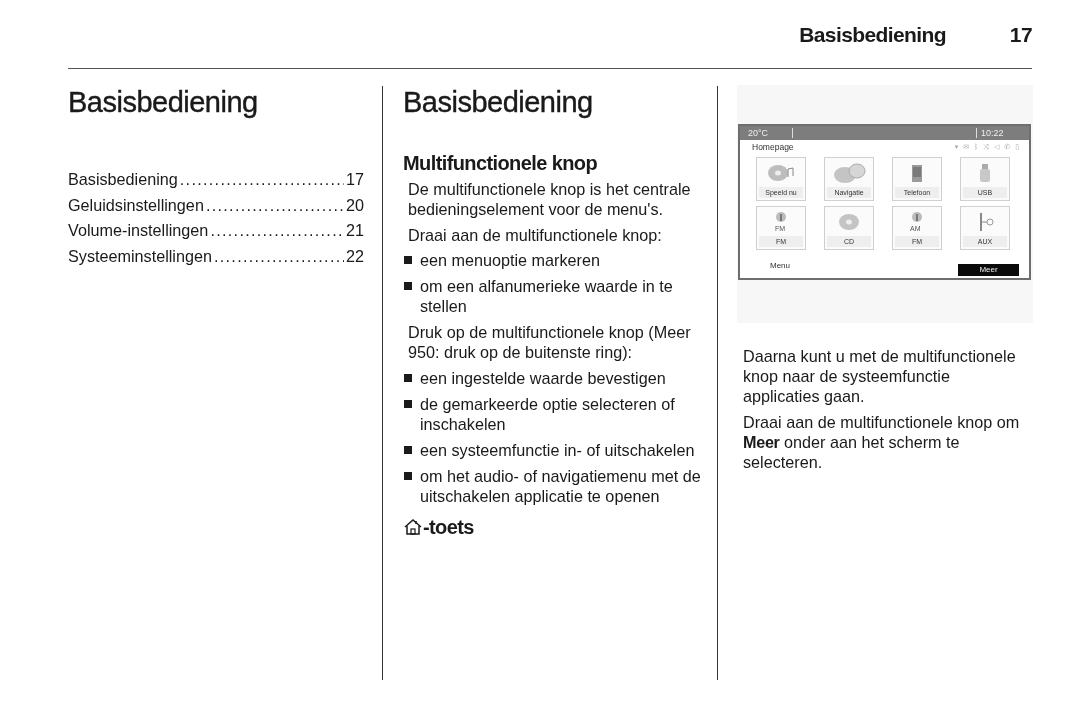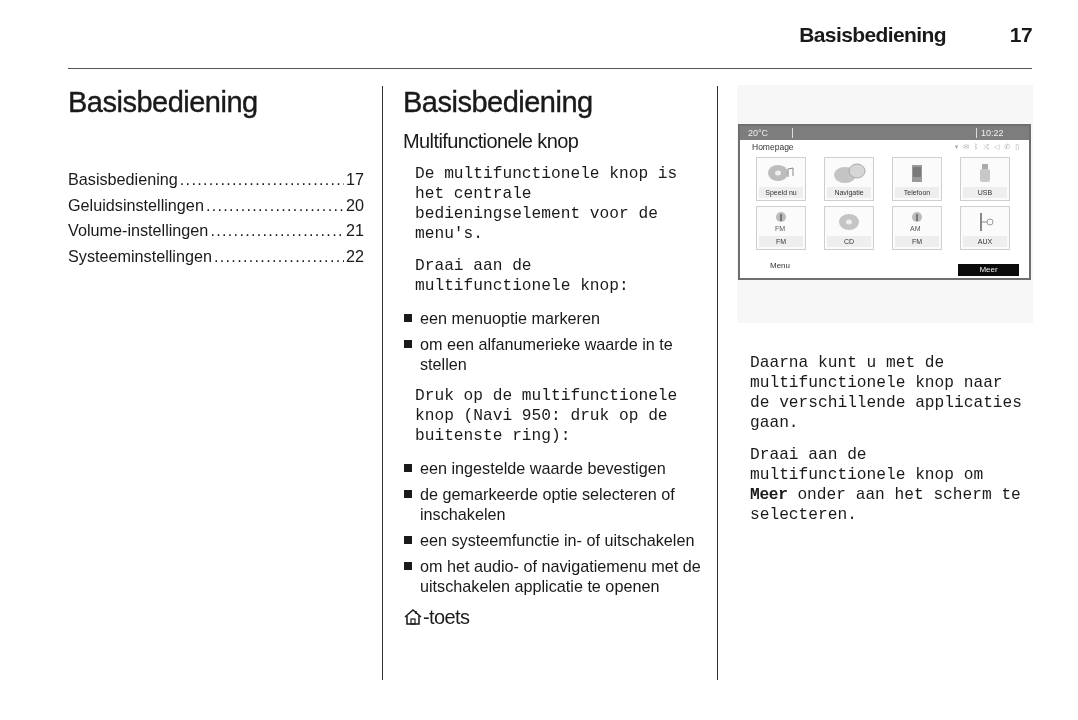--- a/index.html
+++ b/index.html
@@ -26,22 +26,22 @@
   h1.sec-title {
     font-size: 29px; font-weight: normal; margin: 0; letter-spacing: -0.5px;
     line-height: 36px; -webkit-text-stroke: 0.4px #1a1a1a;
   }
   .toc { margin-top: 49px; }
   .toc-row { display: flex; align-items: baseline; height: 25.5px; white-space: nowrap; overflow: hidden; }
   .toc-row .lbl { flex: 0 0 auto; }
   .toc-row .dots { flex: 1 1 auto; overflow: hidden; margin: 0 2px; letter-spacing: 1.3px; }
   .toc-row .dots::before { content: "........................................................................"; }
   .toc-row .pg { flex: 0 0 auto; }
-  h2.sub { font-size: 20px; font-weight: normal; margin: 10px 0 0 0; line-height: 22px; letter-spacing: -0.6px; }
-  p { margin: 12px; font-family: Liberation Mono, monospace; }
+  h2.sub { font-size: 20px; font-weight: bold; margin: 32px 0 0 0; line-height: 22px; letter-spacing: -0.6px; }
+  p { margin: 5px; }
   .gap { margin-top: 6px; }
   ul.bul { list-style: none; margin: 2px 0 0 0; padding: 0; }
   ul.bul li { position: relative; padding-left: 17px; margin-bottom: 6px; }
   ul.bul li::before {
     content: ""; position: absolute; left: 1px; top: 6px; width: 8px; height: 8px; background: #1a1a1a;
   }
   b { font-weight: bold; letter-spacing: -0.3px; }
   .house-icon { display: inline-block; width: 16px; height: 15px; vertical-align: -1px; }
   .h2-house { width: 20px; height: 18px; vertical-align: -2px; }
 
@@ -113,21 +113,21 @@
 
 <div class="col col2">
   <h1 class="sec-title">Basisbediening</h1>
   <h2 class="sub">Multifunctionele knop</h2>
   <p style="hyphens:manual">De multifunctionele knop is het centrale bedieningselement voor de menu's.</p>
   <p class="gap">Draai aan de multifunctionele knop:</p>
   <ul class="bul">
     <li>een menuoptie markeren</li>
     <li>om een alfanumerieke waarde in te stellen</li>
   </ul>
-  <p>Druk op de multifunctionele knop (Navi 950: druk op de buitenste ring):</p>
+  <p>Druk op de multifunctionele knop (Meer 950: druk op de buitenste ring):</p>
   <ul class="bul" style="margin-top:6px">
     <li>een ingestelde waarde bevestigen</li>
     <li>de gemarkeerde optie selecteren of inschakelen</li>
     <li>een systeemfunctie in- of uitschakelen</li>
     <li>om het audio- of navigatiemenu met de uitschakelen applicatie te openen</li>
   </ul>
   <h2 class="sub" style="margin-top:10px">
     <svg class="house-icon h2-house" viewBox="0 0 20 18">
       <path d="M2 9 L10 2 L18 9" fill="none" stroke="#1a1a1a" stroke-width="1.5"></path>
       <path d="M4 8 V16 H16 V8" fill="none" stroke="#1a1a1a" stroke-width="1.5"></path>
@@ -232,19 +232,19 @@
           </div>
         <div class="lab">AUX</div>
       </div>
     </div>
     <div class="screen-menu">Menu</div>
     <div class="screen-more">Meer</div>
   </div>
 </div>
 
 <div class="col col3" style="top:341px">
-  <p>Daarna kunt u met de multifunctionele knop naar de verschillende applicaties gaan.</p>
+  <p>Daarna kunt u met de multifunctionele knop naar de systeemfunctie applicaties gaan.</p>
   <p class="gap">
     <span>Draai aan de multifunctionele knop om</span>
     <b>Meer</b>
     <span>onder aan het scherm te selecteren.</span>
   </p>
 </div>
 
 </body></html>

